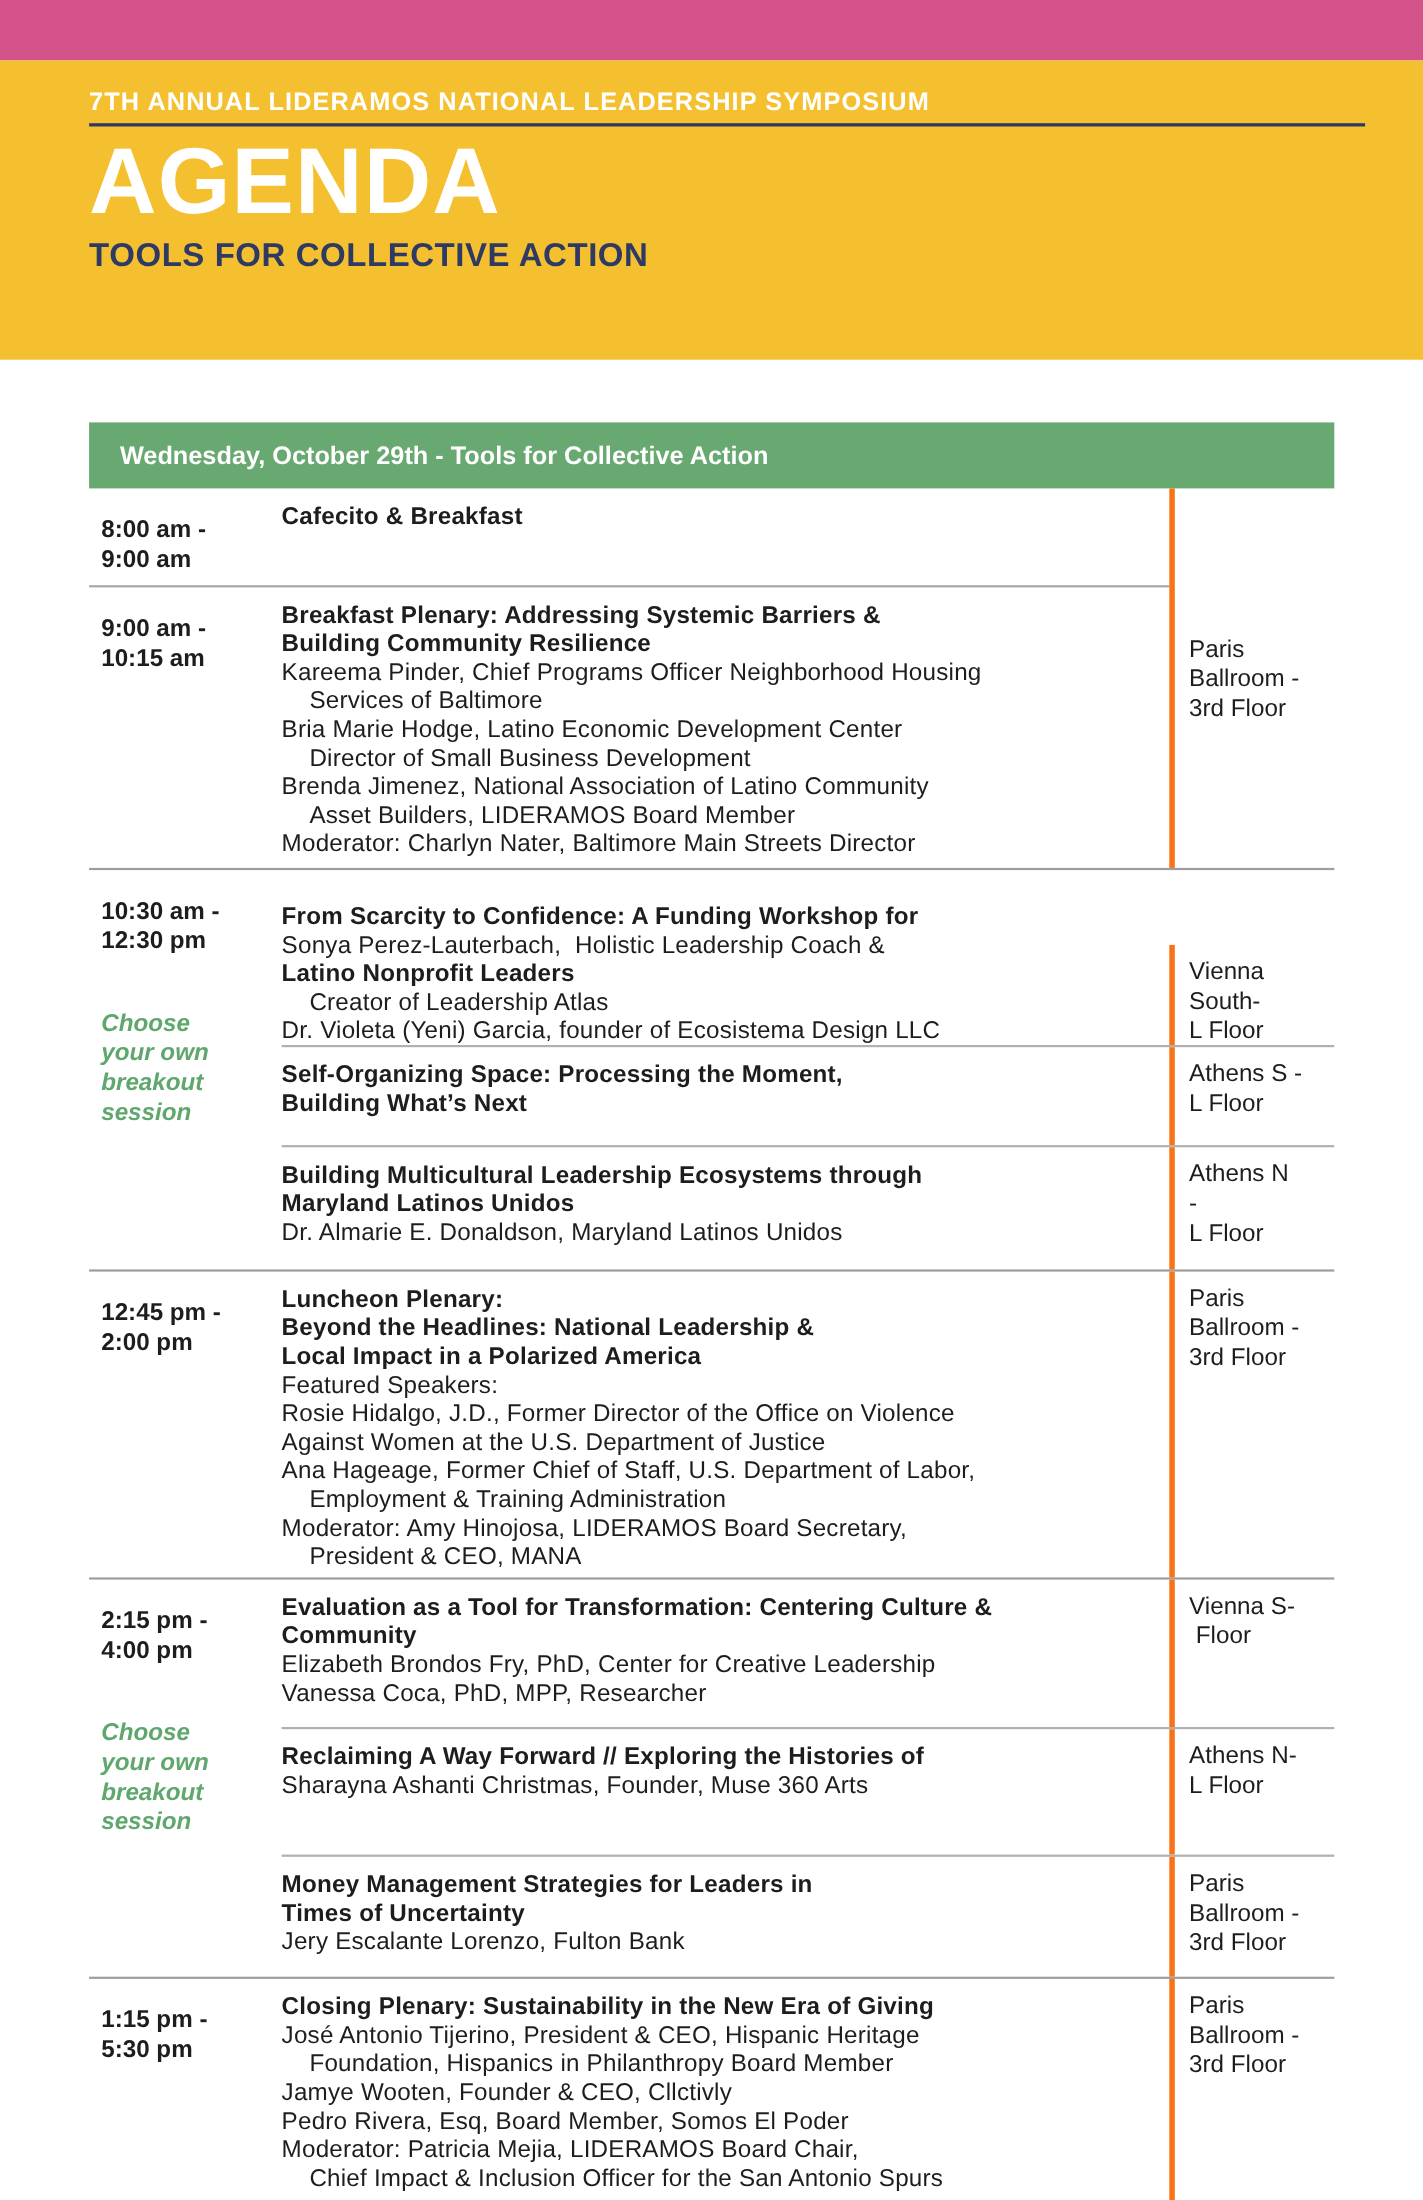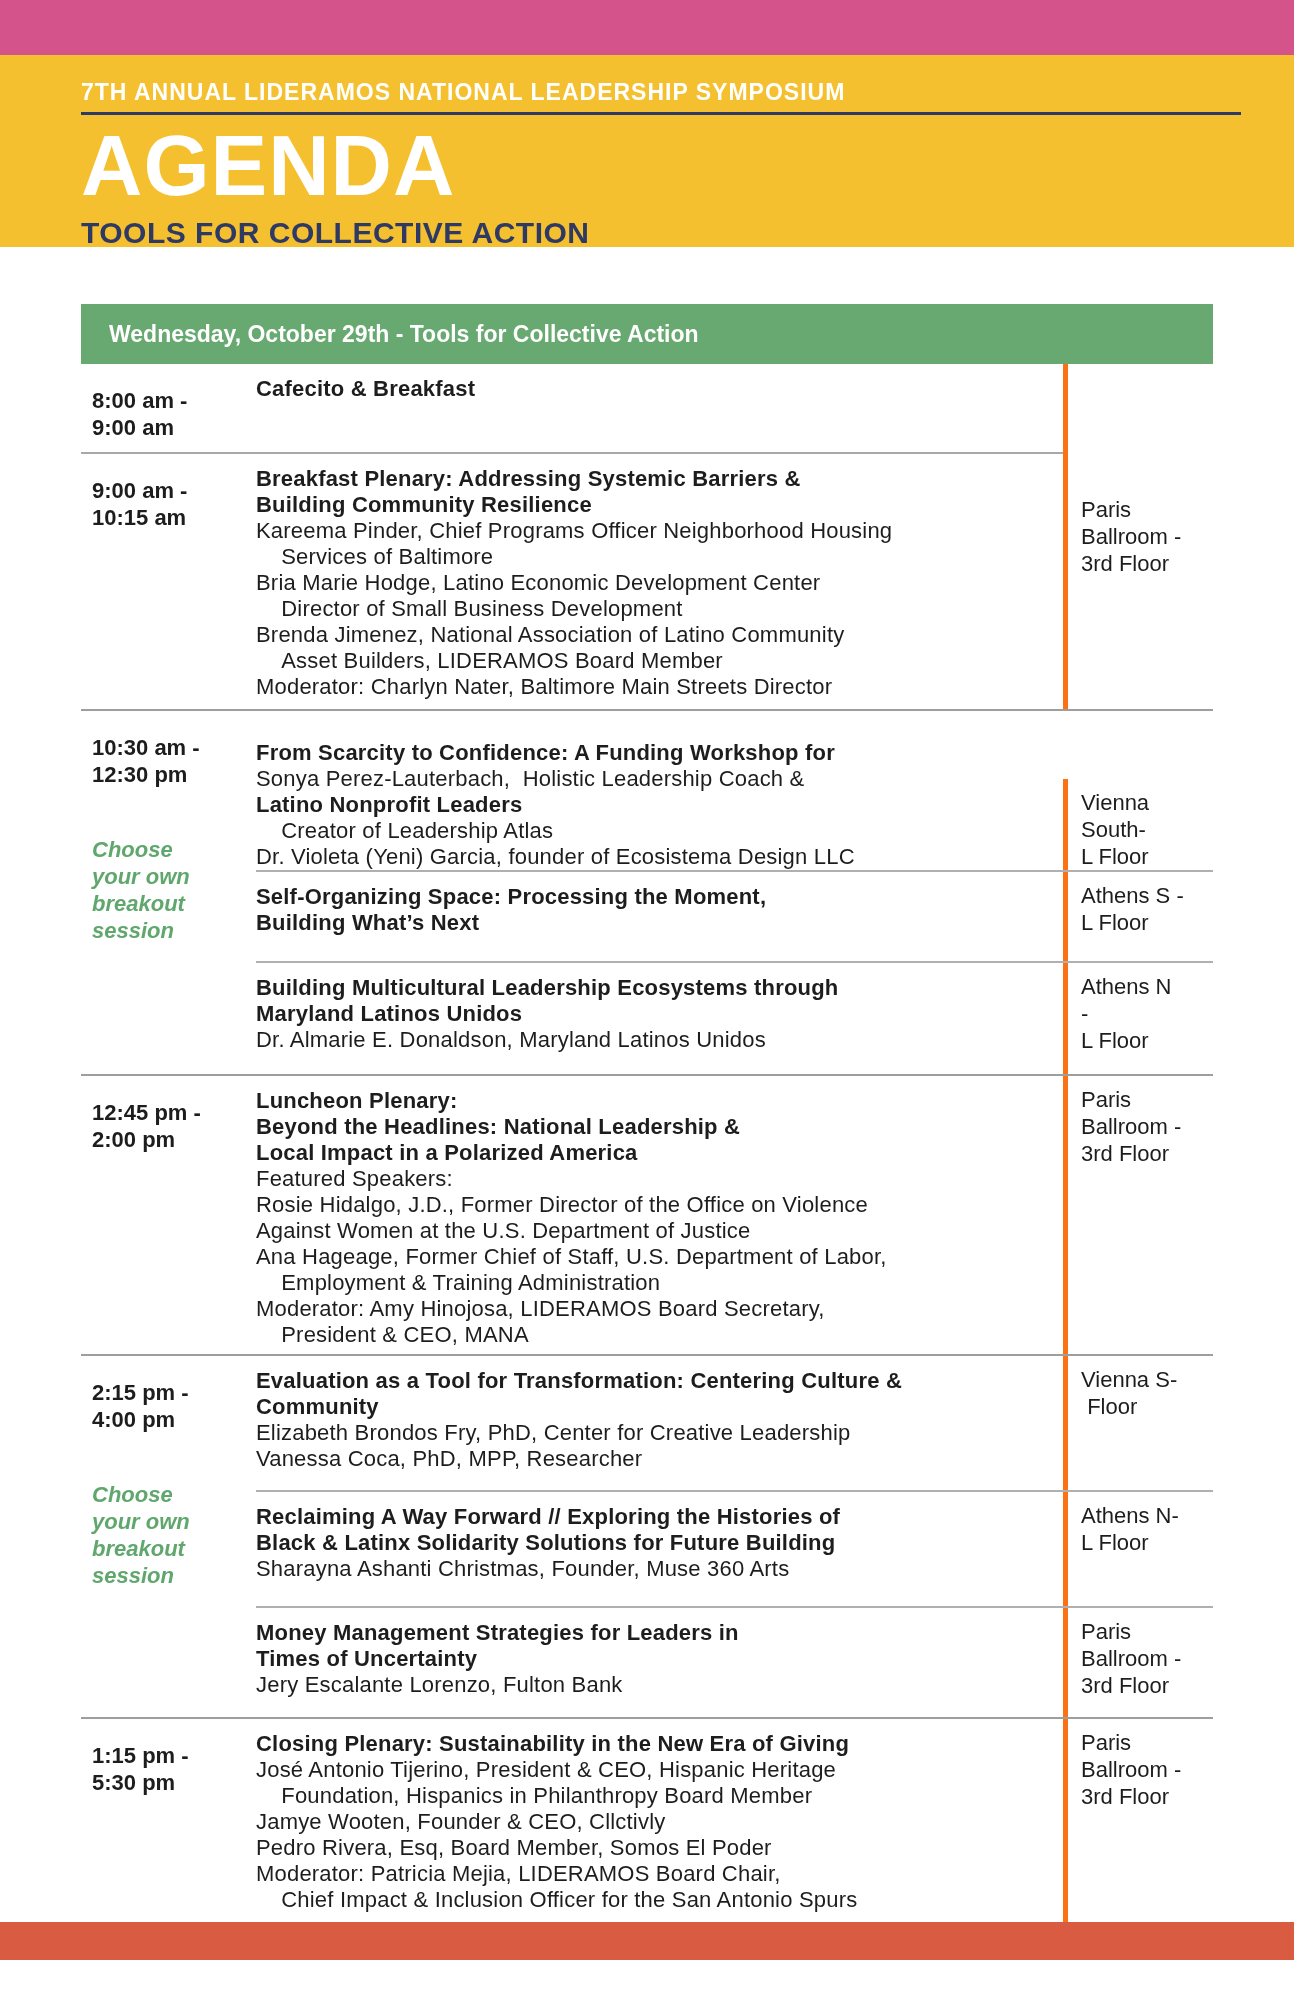--- a/index.html
+++ b/index.html
@@ -1,19 +1,19 @@
 <!DOCTYPE html>
 <html><head>
 <meta charset="utf-8">
 <style>
   html,body{margin:0;padding:0;background:#ffffff;}
   body{width:1294px;font-family:"Liberation Sans",sans-serif;color:#1d1d1d;}
 
   .band-top{height:55px;background:#d4538b;}
-  .band-yellow{height:192px;background:#f5c02f;box-sizing:border-box;padding:26px 53px 0 81px;}
+  .band-yellow{height:272px;background:#f5c02f;box-sizing:border-box;padding:26px 53px 0 81px;}
   .eyebrow{color:#ffffff;font-weight:bold;font-size:23px;line-height:23px;letter-spacing:1px;}
   .rule{height:3px;background:#2e3a64;margin-top:8px;}
   .agenda-title{color:#ffffff;font-weight:bold;font-size:85px;line-height:85px;margin-top:8px;letter-spacing:1px;}
   .subtitle{color:#2e3a64;font-weight:bold;font-size:30px;line-height:30px;margin-top:10px;letter-spacing:0.5px;}
 
   .schedule{margin:57px 81px 0 81px;width:1132px;}
   .day-bar{height:60px;background:#68a971;color:#ffffff;font-weight:bold;font-size:23px;
            display:flex;align-items:center;padding-left:28px;box-sizing:border-box;}
 
   .group{display:flex;box-sizing:border-box;}
@@ -188,21 +188,20 @@
               <div class="line">Vanessa Coca, PhD, MPP, Researcher</div>
             </div>
             <div class="loc-cell">
               <div class="line">Vienna S-</div>
               <div class="line"> Floor</div>
             </div>
           </div>
           <div class="sub" style="min-height: 116px;">
             <div class="desc-cell">
               <div class="line title-line">Reclaiming A Way Forward // Exploring the Histories of</div>
-              <div class="line title-line">Black &amp; Latinx Solidarity Solutions for Future Building</div>
               <div class="line">Sharayna Ashanti Christmas, Founder, Muse 360 Arts</div>
             </div>
             <div class="loc-cell">
               <div class="line">Athens N-</div>
               <div class="line">L Floor</div>
             </div>
           </div>
           <div class="sub" style="min-height: 111px;">
             <div class="desc-cell">
               <div class="line title-line">Money Management Strategies for Leaders in</div>

